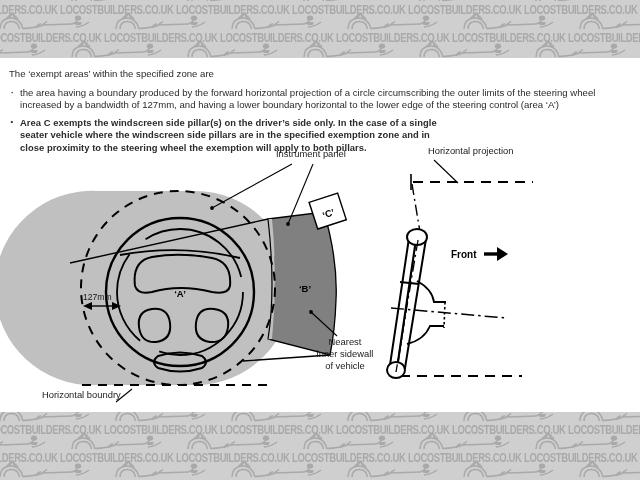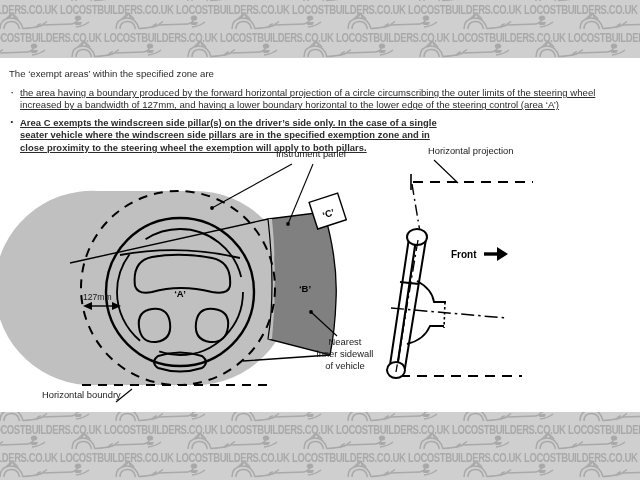--- a/index.html
+++ b/index.html
@@ -84,21 +84,20 @@
     list-style: none;
     margin: 0;
     padding: 0;
   }
   ul.bullets li {
     position: relative;
     padding-left: 14px;
     margin-bottom: 5px;
     font-size: 9.6px;
     line-height: 12.4px;
-    text-decoration: underline;
   }
   ul.bullets li::before {
     content: "\00B7";
     position: absolute;
     left: 4px;
     top: -1px;
     font-size: 13px;
     line-height: 12.4px;
     color: #2b2b2b;
   }

